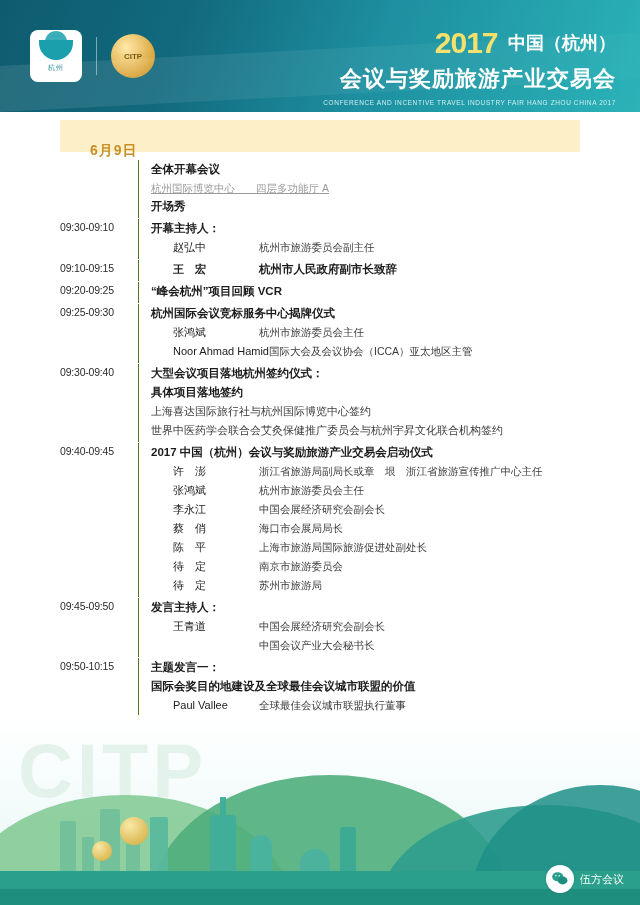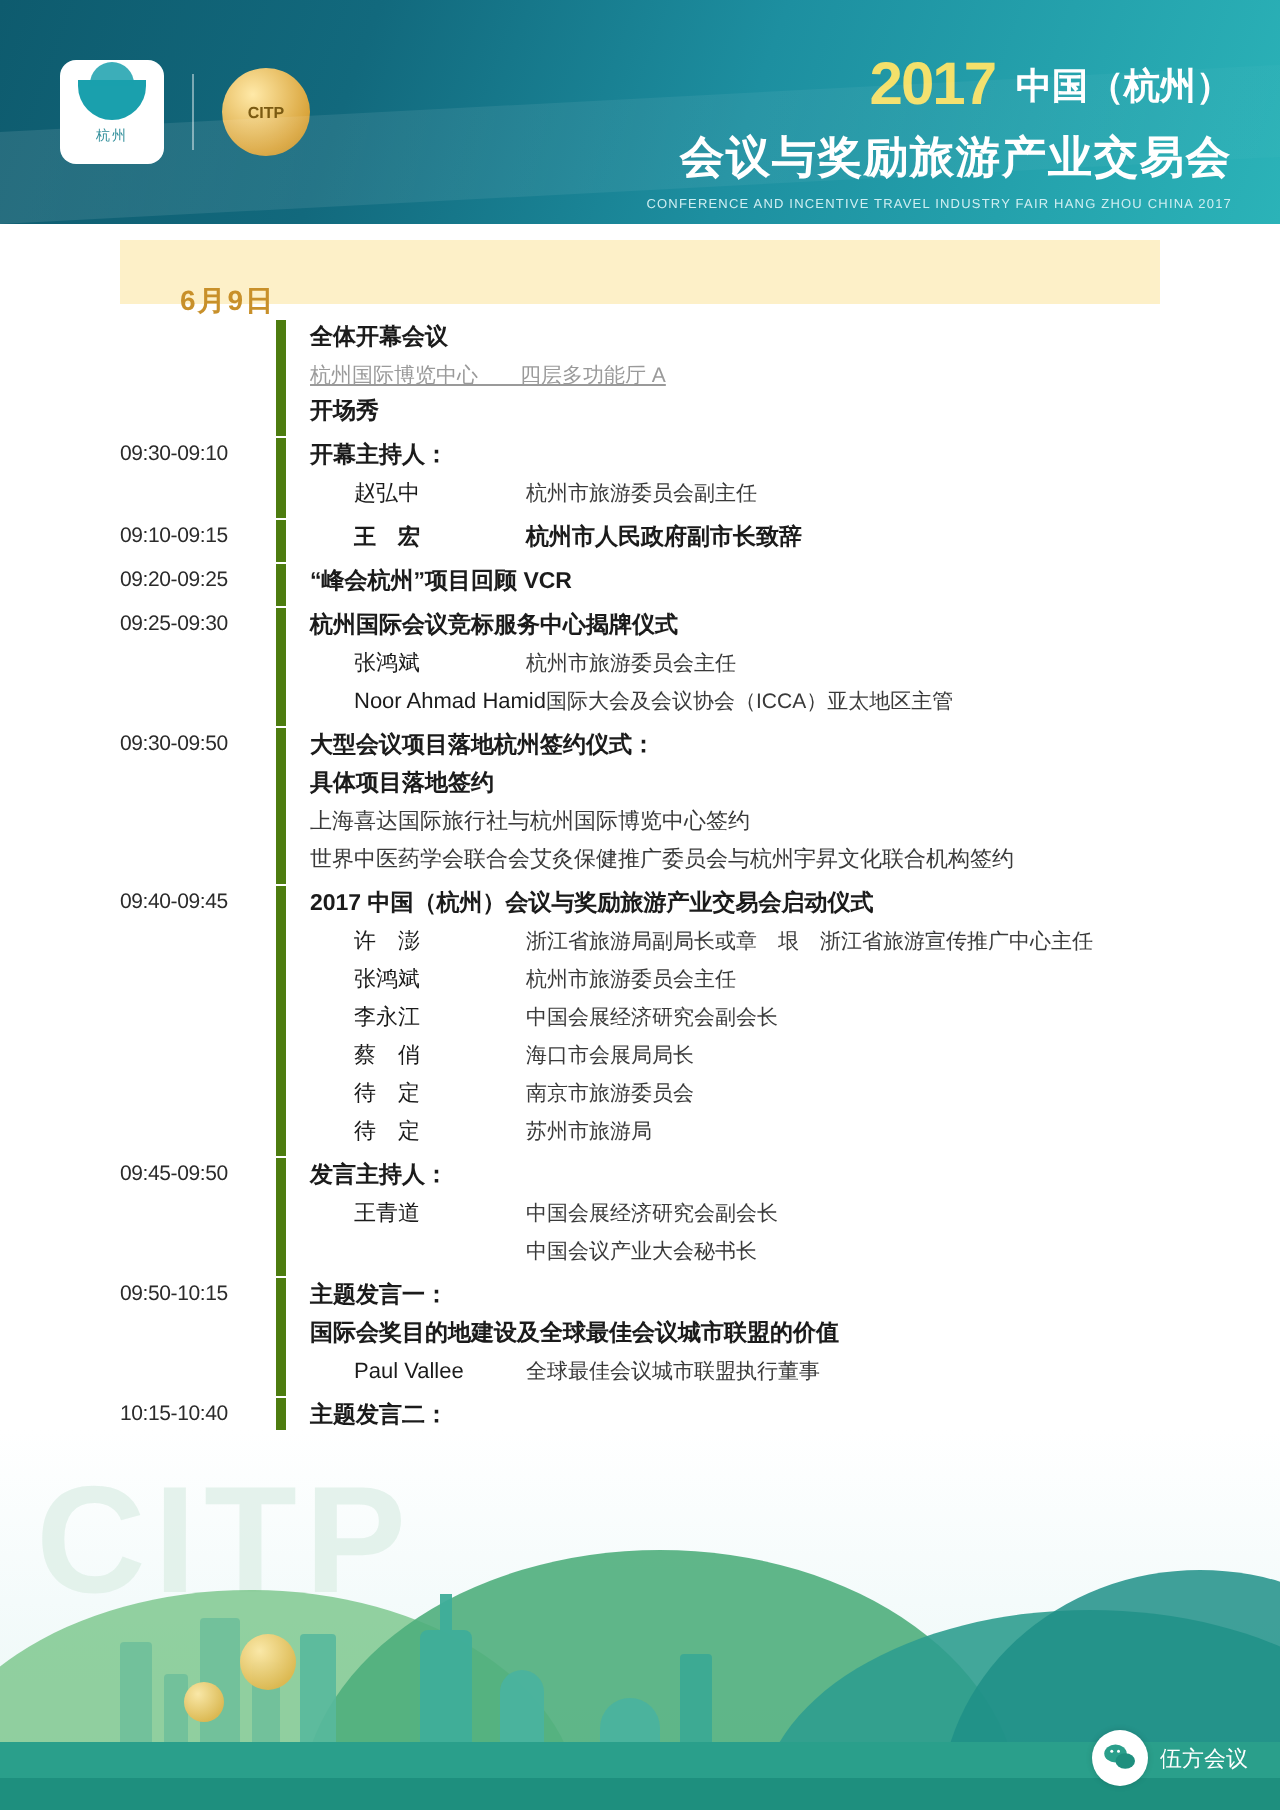--- a/index.html
+++ b/index.html
@@ -64,21 +64,21 @@
 
   
   .agenda{
     position:absolute;left:60px;top:160px;width:545px;
   }
   .row{display:flex;align-items:flex-start;margin-bottom:1px;}
   .time{
     width:78px;flex:0 0 78px;text-align:left;
     font-size:10.5px;color:#2b2b2b;padding-top:2px;letter-spacing:-.2px;
   }
-  .body{flex:1;padding-left:12px;border-left:5px solid #4d7c0f;padding-bottom:2px;}
+  .body{flex:1;padding-left:12px;border-left:1px solid #4d7c0f;padding-bottom:2px;}
   .ttl{font-size:11.5px;font-weight:bold;color:#1b1b1b;line-height:19px;}
   .sub{font-size:11px;color:#3a3a3a;line-height:19px;}
   .muted{font-size:10.5px;color:#9a9a9a;line-height:18px;text-decoration:underline;}
   .name{display:inline-block;min-width:86px;font-size:11px;color:#1b1b1b;}
   .role{font-size:10.5px;color:#3a3a3a;}
   .indent{padding-left:22px;}
 
   
   .footer{
     position:absolute;left:0;bottom:0;width:640px;height:190px;overflow:hidden;
@@ -184,36 +184,37 @@
     </div>
     <div class="row">
       <div class="time">09:25-09:30</div>
       <div class="body">
         <div class="ttl">杭州国际会议竞标服务中心揭牌仪式</div>
         <div class="sub indent"><span class="name">张鸿斌</span><span class="role">杭州市旅游委员会主任</span></div>
         <div class="sub indent"><span class="name">Noor Ahmad Hamid</span><span class="role">国际大会及会议协会（ICCA）亚太地区主管</span></div>
       </div>
     </div>
     <div class="row">
-      <div class="time">09:30-09:50</div>
+      <div class="time">09:30-09:40</div>
       <div class="body">
         <div class="ttl">大型会议项目落地杭州签约仪式：</div>
         <div class="ttl">具体项目落地签约</div>
         <div class="sub">上海喜达国际旅行社与杭州国际博览中心签约</div>
         <div class="sub">世界中医药学会联合会艾灸保健推广委员会与杭州宇昇文化联合机构签约</div>
       </div>
     </div>
     <div class="row">
       <div class="time">09:40-09:45</div>
       <div class="body">
         <div class="ttl">2017 中国（杭州）会议与奖励旅游产业交易会启动仪式</div>
         <div class="sub indent"><span class="name">许　澎</span><span class="role">浙江省旅游局副局长或章　垠　浙江省旅游宣传推广中心主任</span></div>
         <div class="sub indent"><span class="name">张鸿斌</span><span class="role">杭州市旅游委员会主任</span></div>
         <div class="sub indent"><span class="name">李永江</span><span class="role">中国会展经济研究会副会长</span></div>
         <div class="sub indent"><span class="name">蔡　俏</span><span class="role">海口市会展局局长</span></div>
+        <div class="sub indent"><span class="name">陈　平</span><span class="role">上海市旅游局国际旅游促进处副处长</span></div>
         <div class="sub indent"><span class="name">待　定</span><span class="role">南京市旅游委员会</span></div>
         <div class="sub indent"><span class="name">待　定</span><span class="role">苏州市旅游局</span></div>
       </div>
     </div>
     <div class="row">
       <div class="time">09:45-09:50</div>
       <div class="body">
         <div class="ttl">发言主持人：</div>
         <div class="sub indent"><span class="name">王青道</span><span class="role">中国会展经济研究会副会长</span></div>
         <div class="sub indent"><span class="name"></span><span class="role">中国会议产业大会秘书长</span></div>

